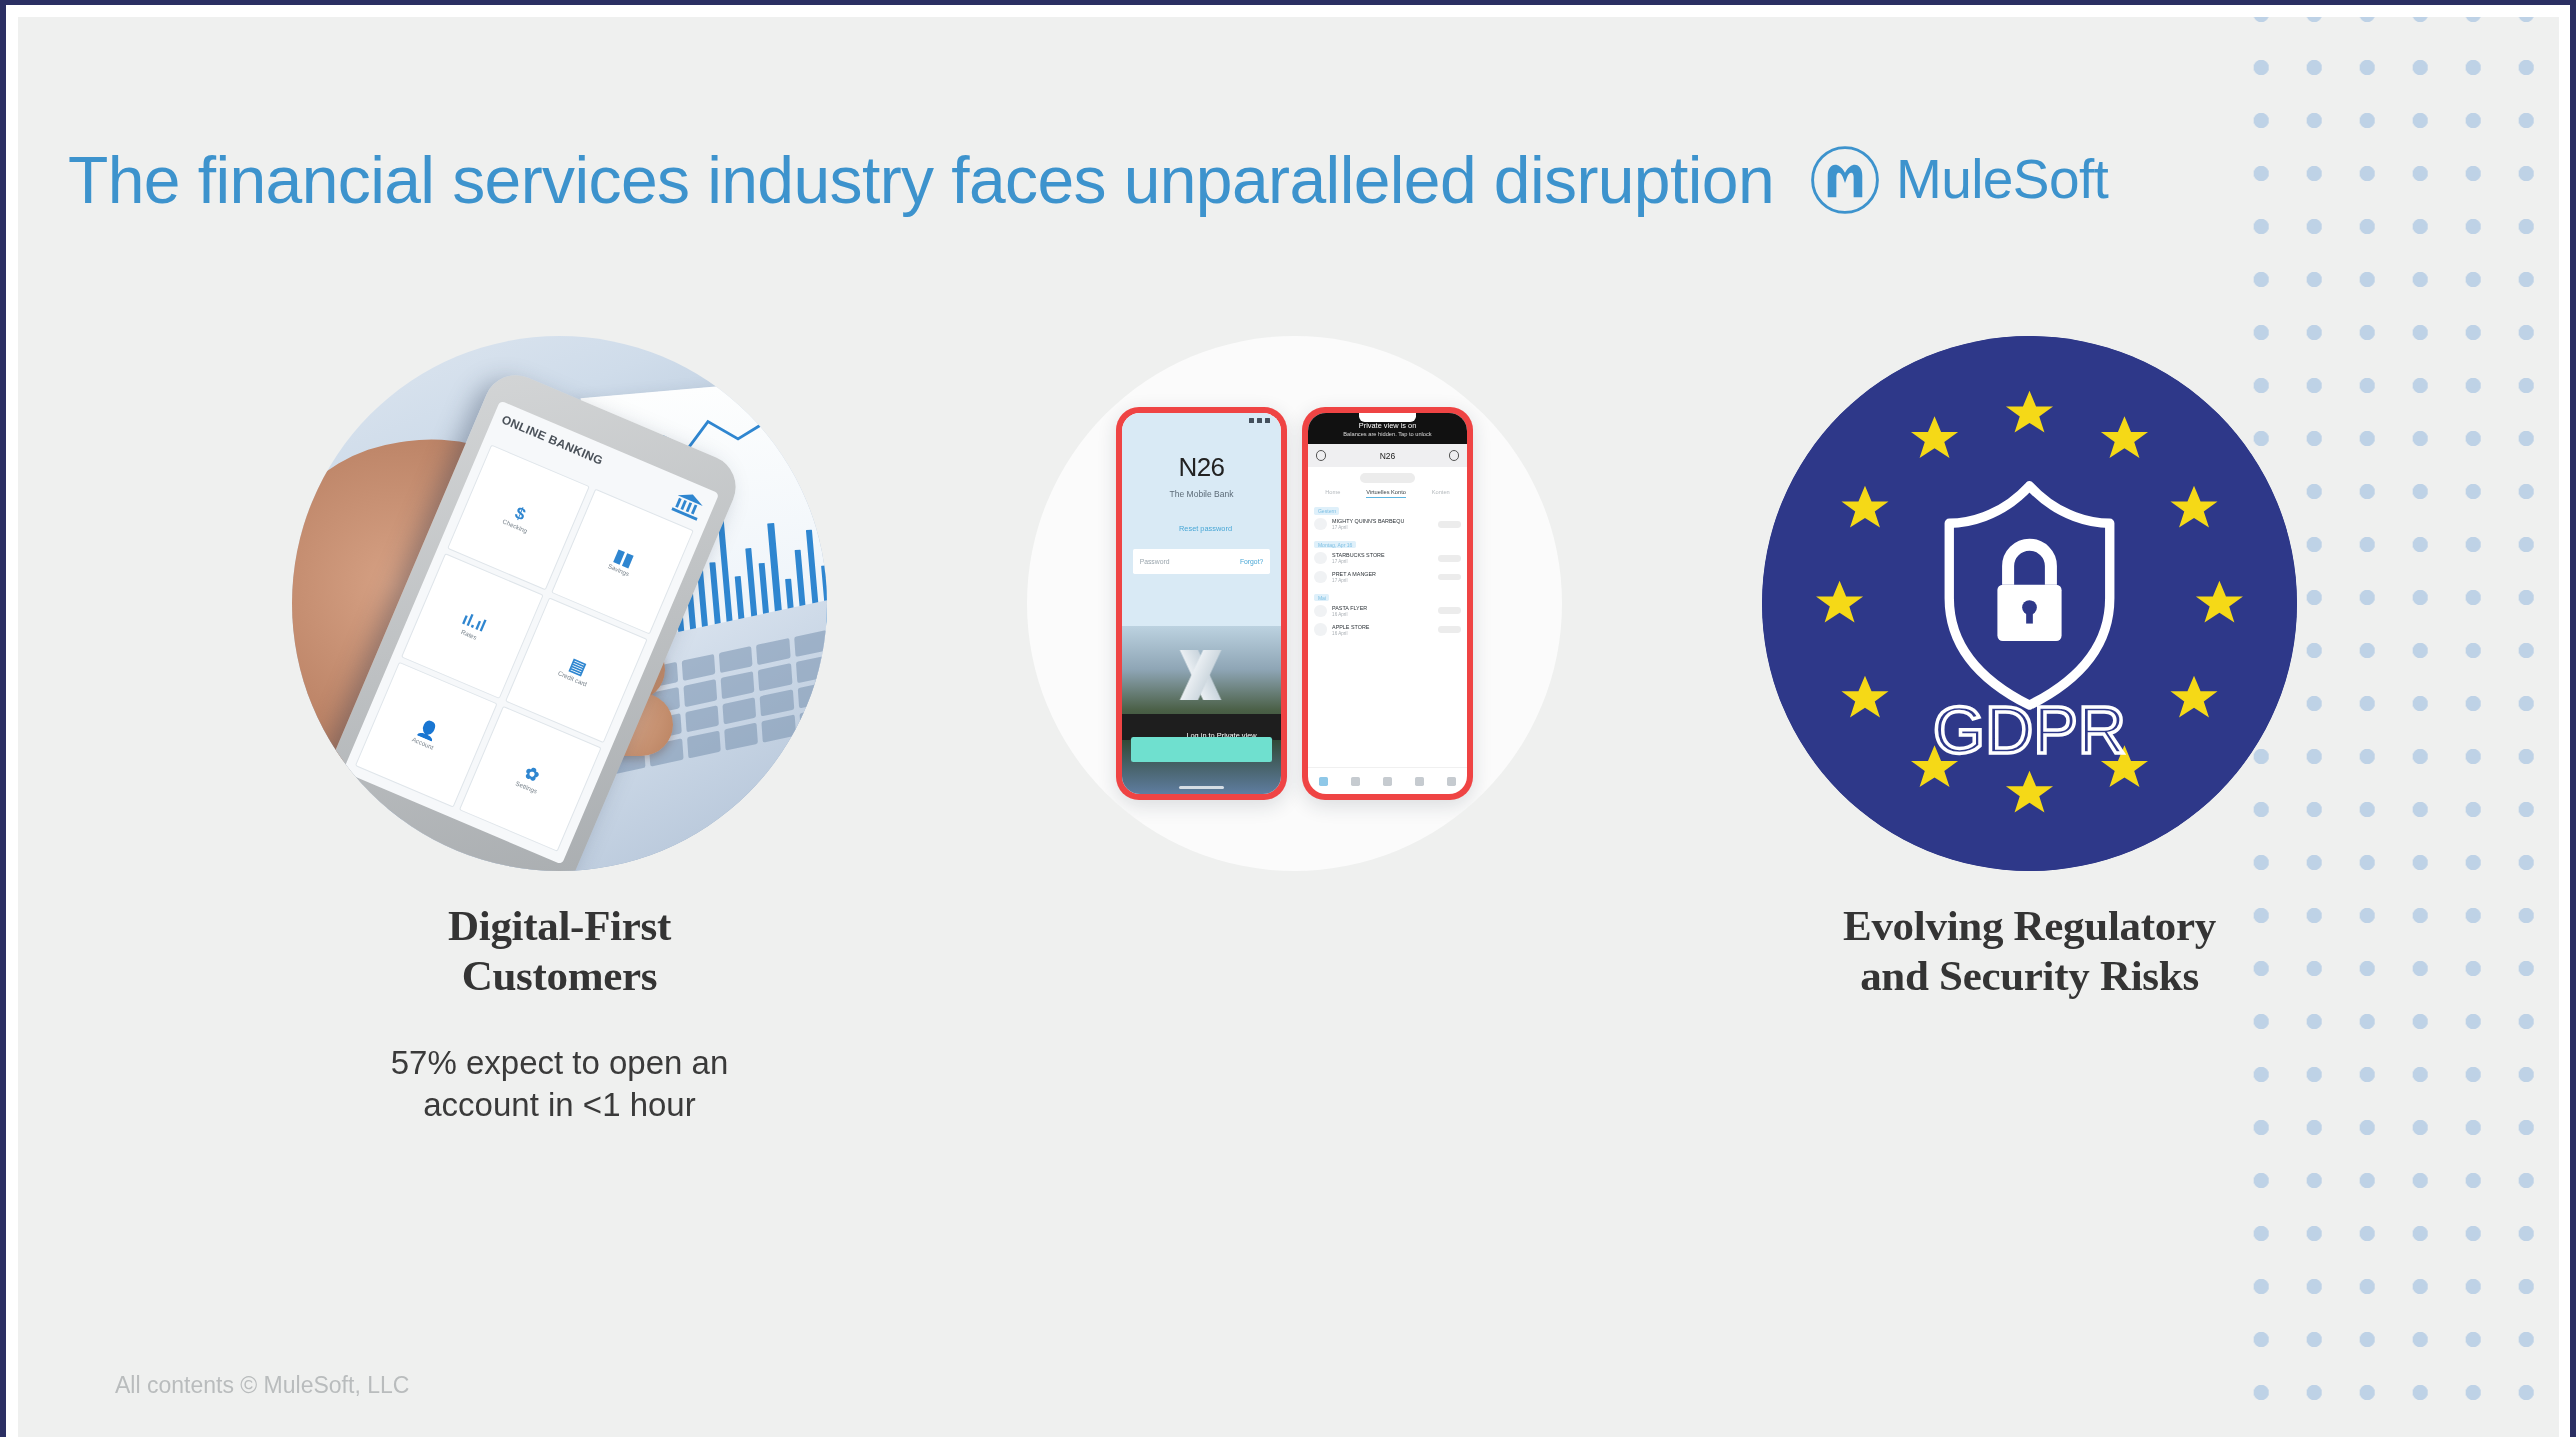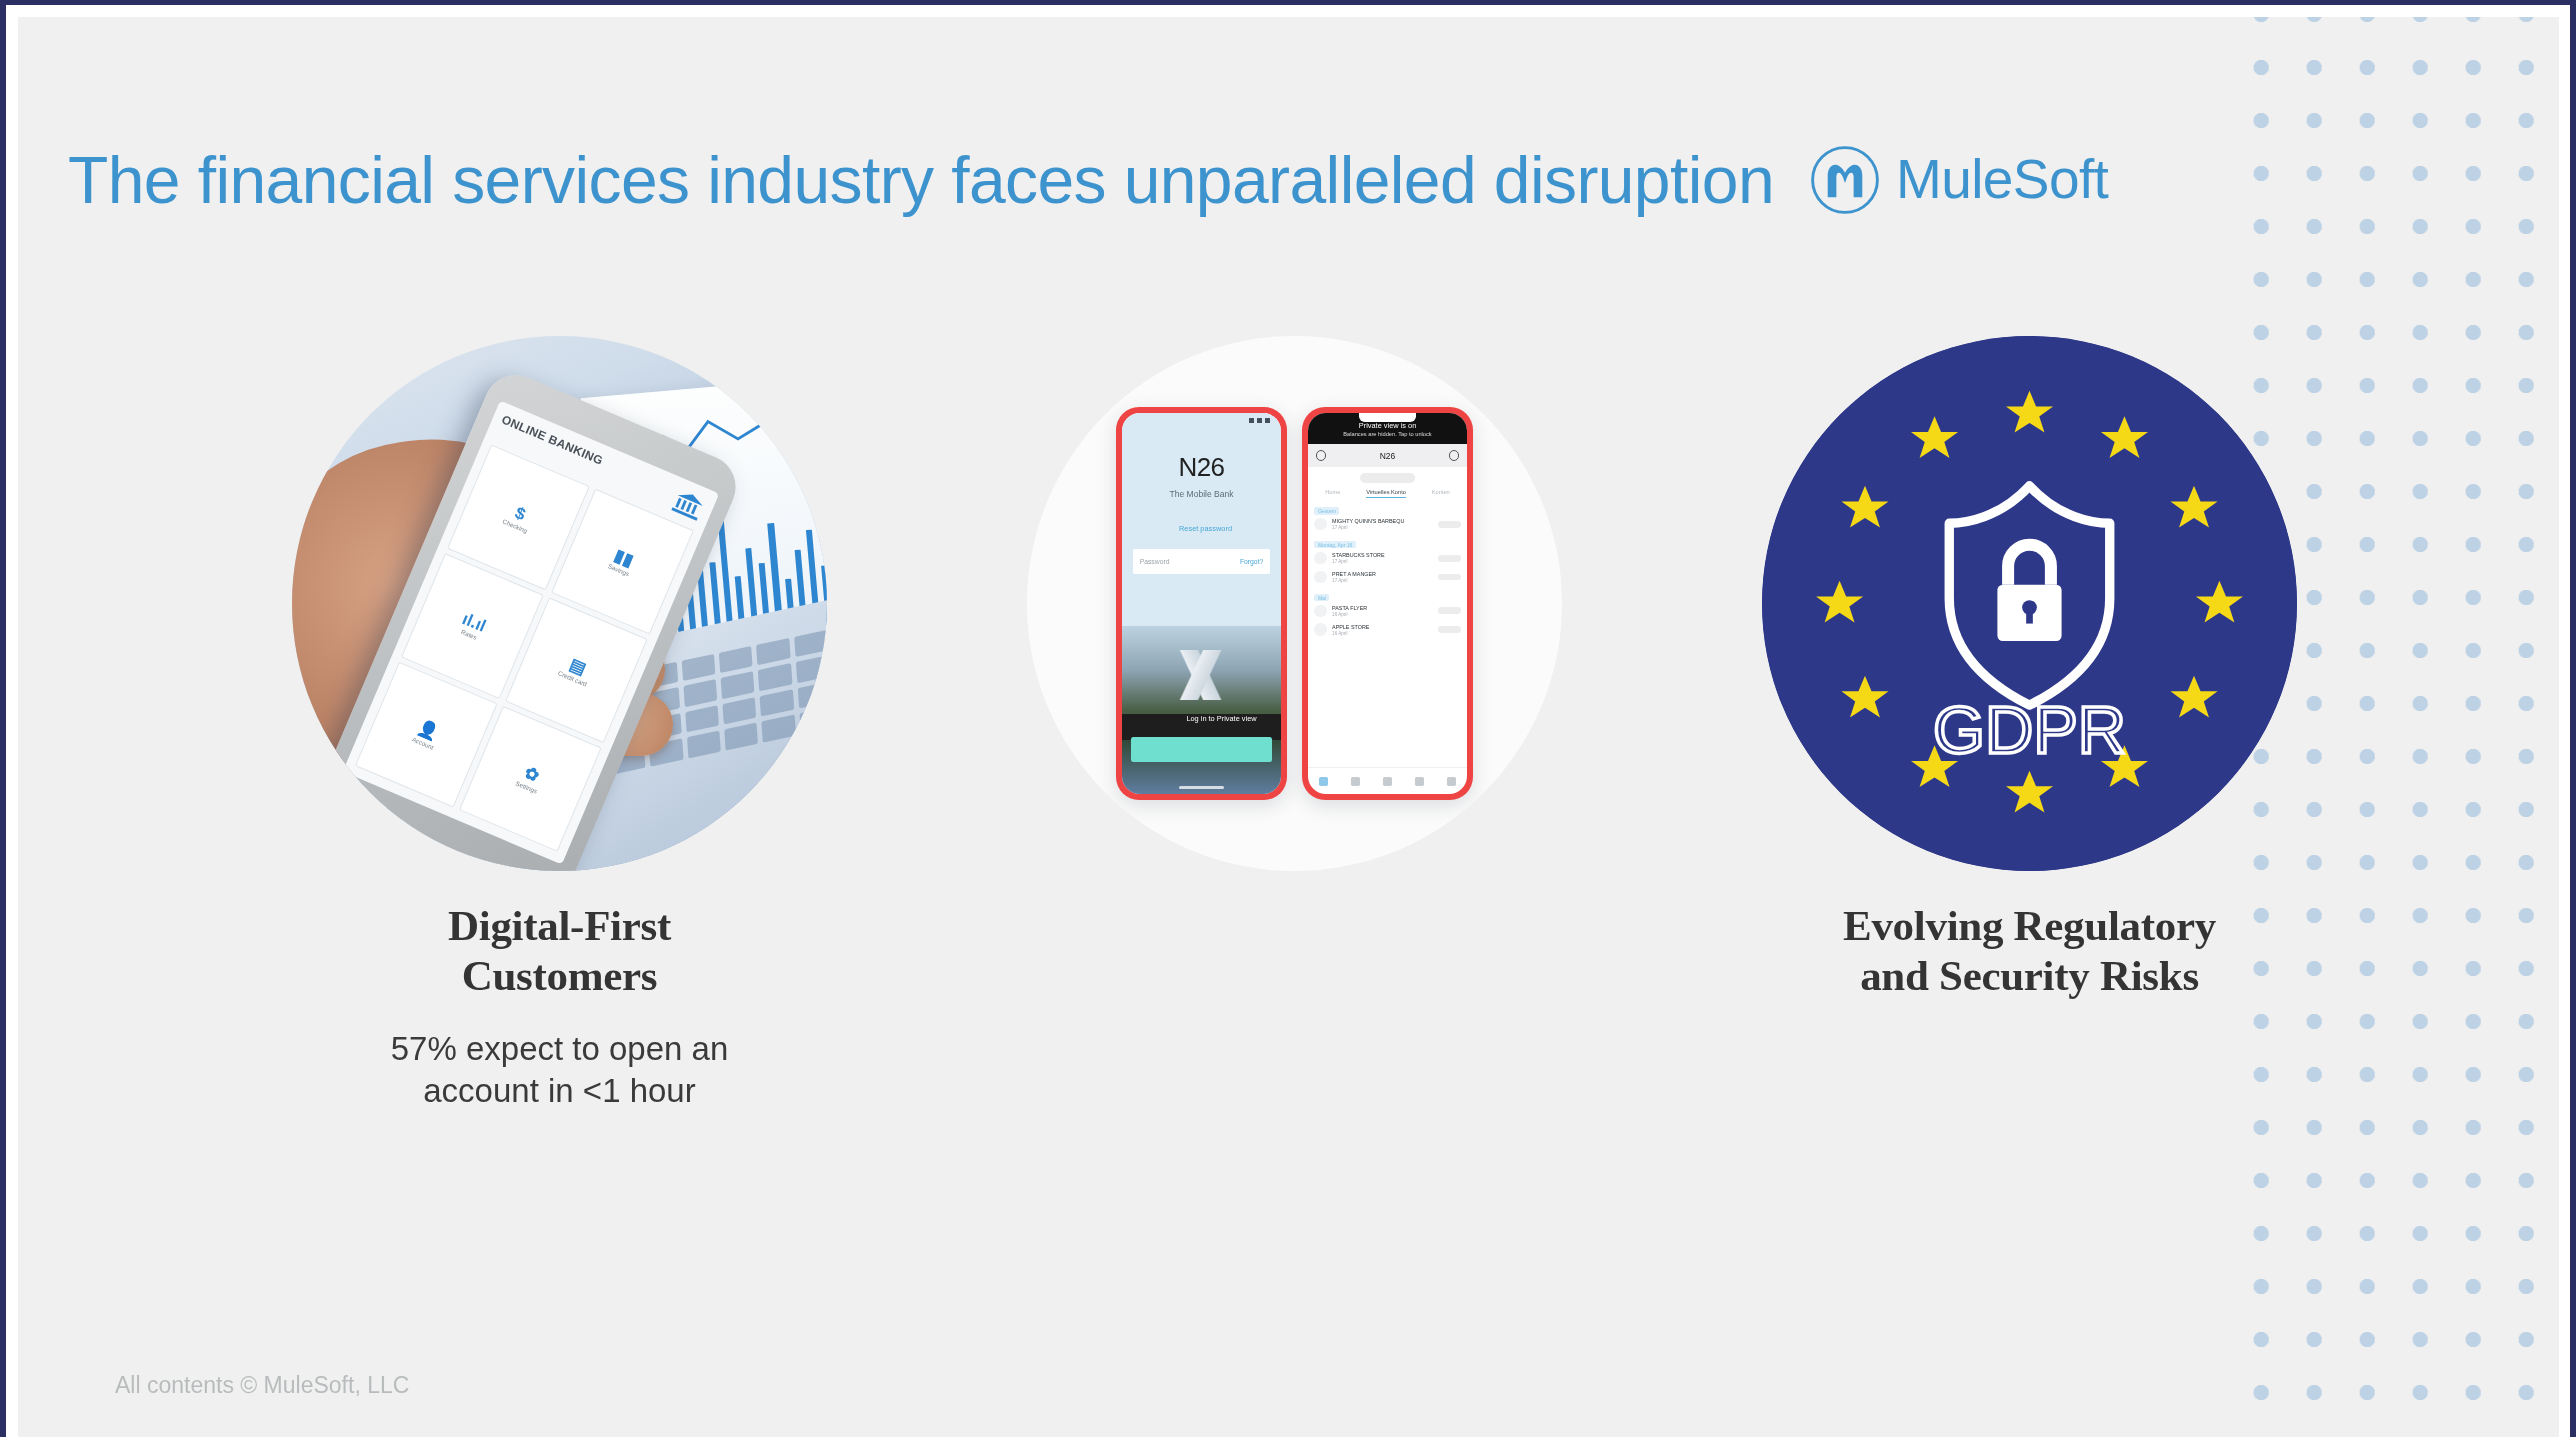--- a/index.html
+++ b/index.html
@@ -95,21 +95,21 @@
     font-size:43px;
     font-weight:700;
     color:#343434;
     text-align:center;
     line-height:1.17;
     letter-spacing:-0.3px;
     white-space:pre-line;
     font-family:Liberation Serif, serif;
   }
   .card-caption{
-    margin-top:26px;
+    margin-top:40px;
     font-size:33px;
     font-weight:400;
     color:#3a3a3a;
     text-align:center;
     line-height:1.28;
     white-space:pre-line;
   }
 
   
   .photo1{
@@ -248,21 +248,21 @@
   }
   .n26-mtn{
     position:absolute;left:0;right:0;top:14%;height:30%;
     background:
       linear-gradient(115deg,transparent 44%,#e9eef2 45%,#cfd9e0 54%,transparent 55%),
       linear-gradient(65deg,transparent 44%,#e9eef2 45%,#cbd6de 54%,transparent 55%);
   }
   .n26-btn{
     position:absolute;left:0;right:0;top:52%;
     height:26px;background:#1e1e1e;
-    display:flex;align-items:flex-start;justify-content:center;padding-left:40px;
+    display:flex;align-items:flex-end;justify-content:center;padding-left:40px;
   }
   .n26-btn span{color:#fff;font-size:7.4px;}
   .n26-cta{
     position:absolute;left:6%;right:6%;top:66%;
     height:25px;background:#6fe0cf;border-radius:2.3px;
   }
   .n26-home{
     position:absolute;left:36%;right:36%;bottom:5.7px;height:2.8px;
     background:rgba(255,255,255,.75);border-radius:1.7px;
   }

